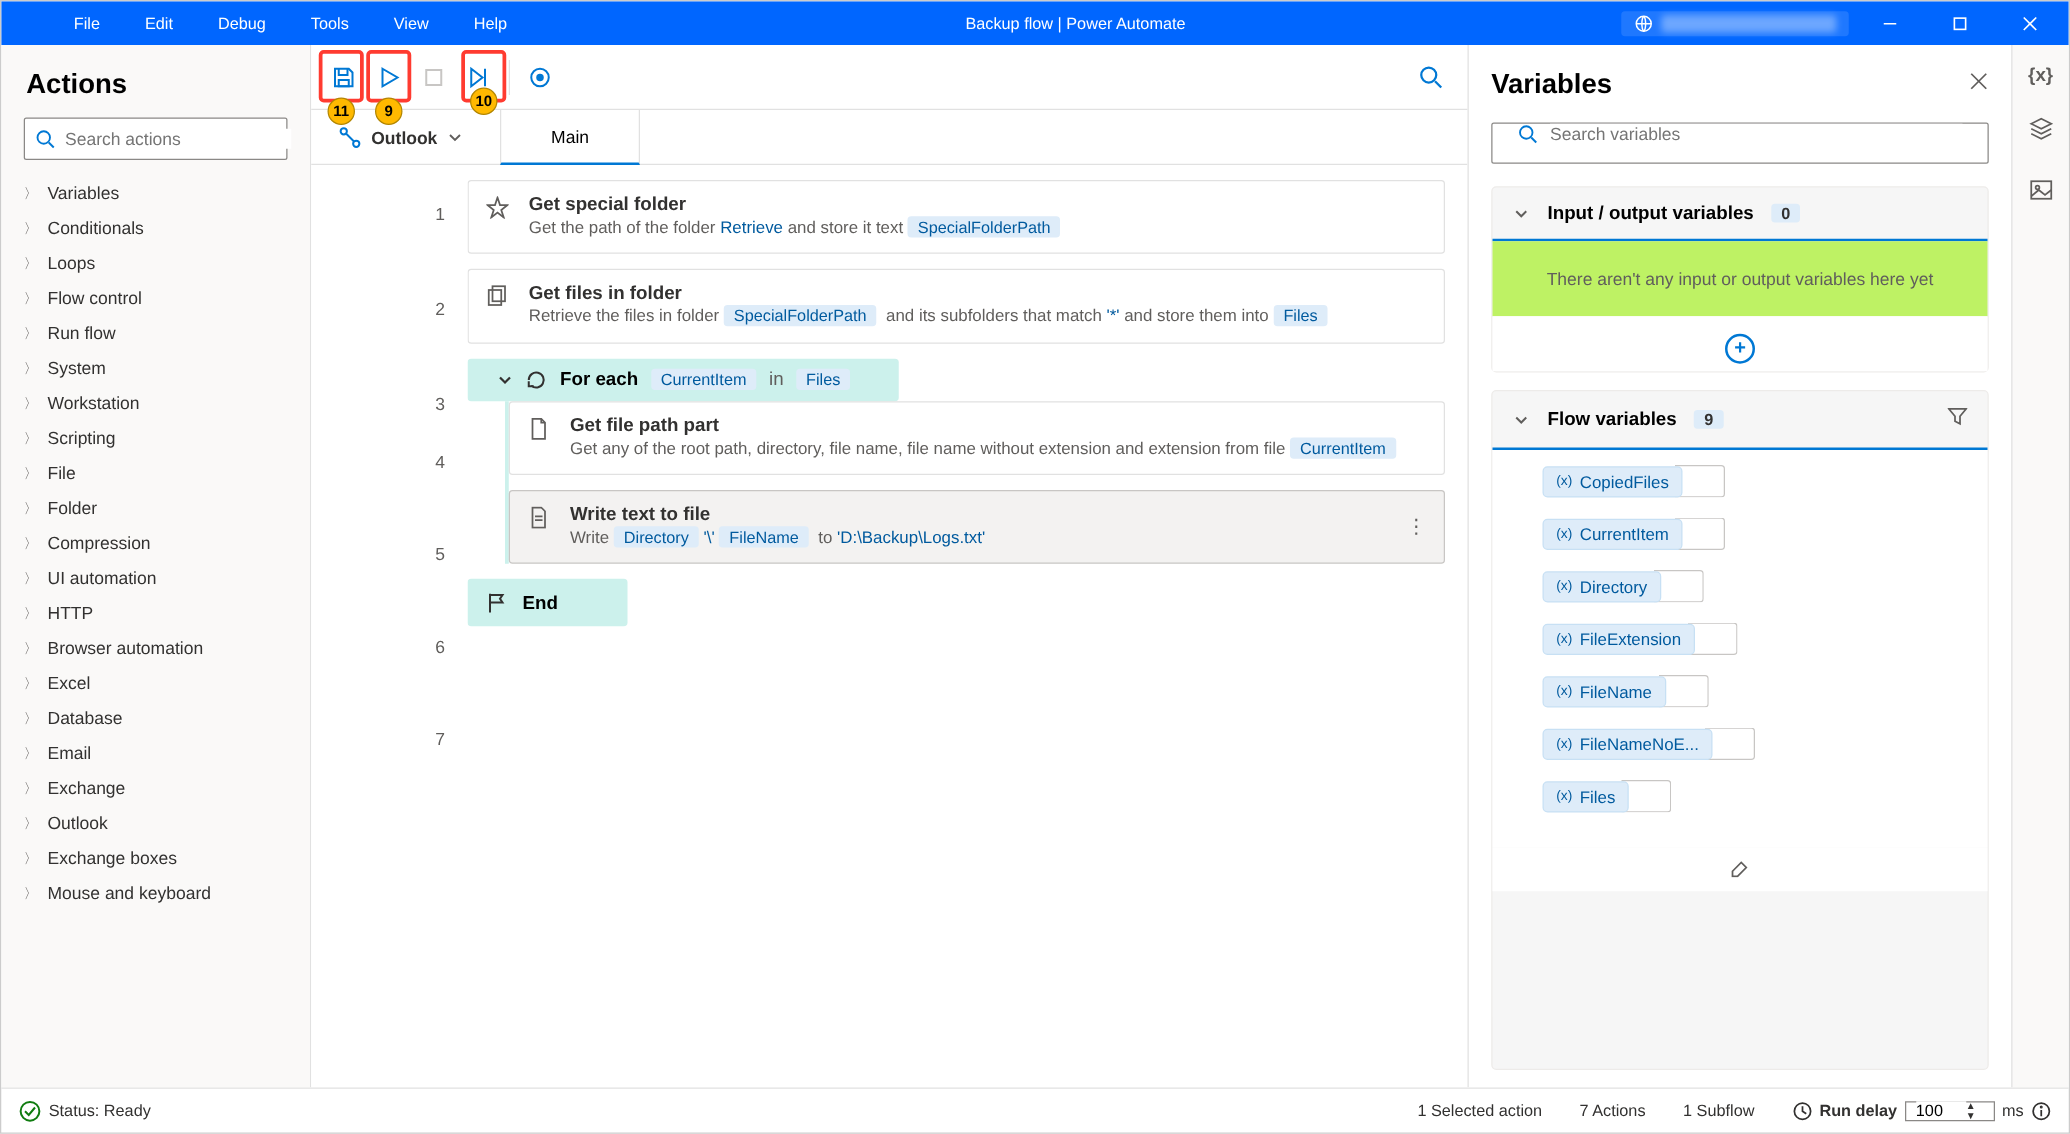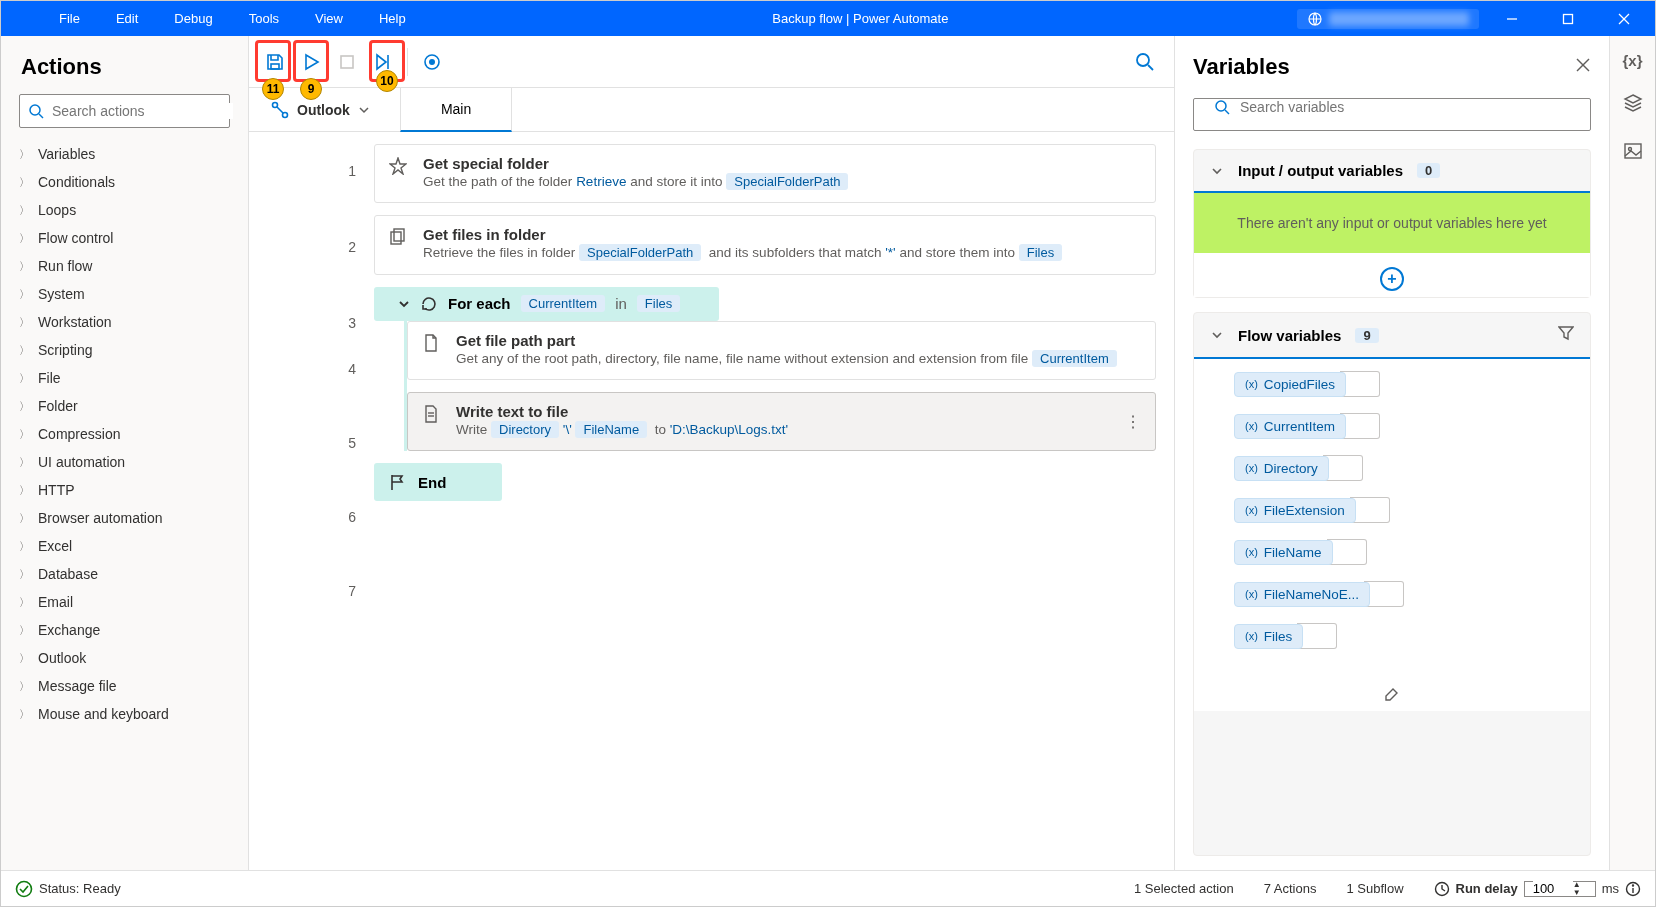--- a/index.html
+++ b/index.html
@@ -224,21 +224,21 @@
       <div class="action-cat">
           <span class="chev">〉</span>
           <span>Exchange</span>
         </div>
       <div class="action-cat">
           <span class="chev">〉</span>
           <span>Outlook</span>
         </div>
       <div class="action-cat">
           <span class="chev">〉</span>
-          <span>Message file</span>
+          <span>Exchange boxes</span>
         </div>
       <div class="action-cat">
           <span class="chev">〉</span>
           <span>Mouse and keyboard</span>
         </div>
     </div>
   </div>
 
   <div class="center-pane">
     <div class="toolbar">
@@ -314,21 +314,21 @@
       </div>
       <div class="steps">
 
         <div class="step">
           <span class="icon"><svg width="18" height="18" viewBox="0 0 18 18" fill="none" stroke="currentColor" stroke-width="1.4">
                 <polygon points="9,1 11,7 17,7 12,11 14,17 9,13 4,17 6,11 1,7 7,7"></polygon>
               </svg></span>
           <div>
             <div class="step-title">Get special folder</div>
             <div class="step-desc">
-              <span>Get the path of the folder</span> <span class="str">Retrieve</span> <span>and store it into</span> <span class="token">SpecialFolderPath</span>
+              <span>Get the path of the folder</span> <span class="str">Retrieve</span> <span>and store it text</span> <span class="token">SpecialFolderPath</span>
             </div>
           </div>
         </div>
 
         <div class="step">
           <span class="icon"><svg width="18" height="18" viewBox="0 0 18 18" fill="none" stroke="currentColor" stroke-width="1.4">
                 <rect x="2" y="4" width="10" height="12"></rect>
                 <rect x="5" y="1" width="10" height="12"></rect>
               </svg></span>
           <div>

